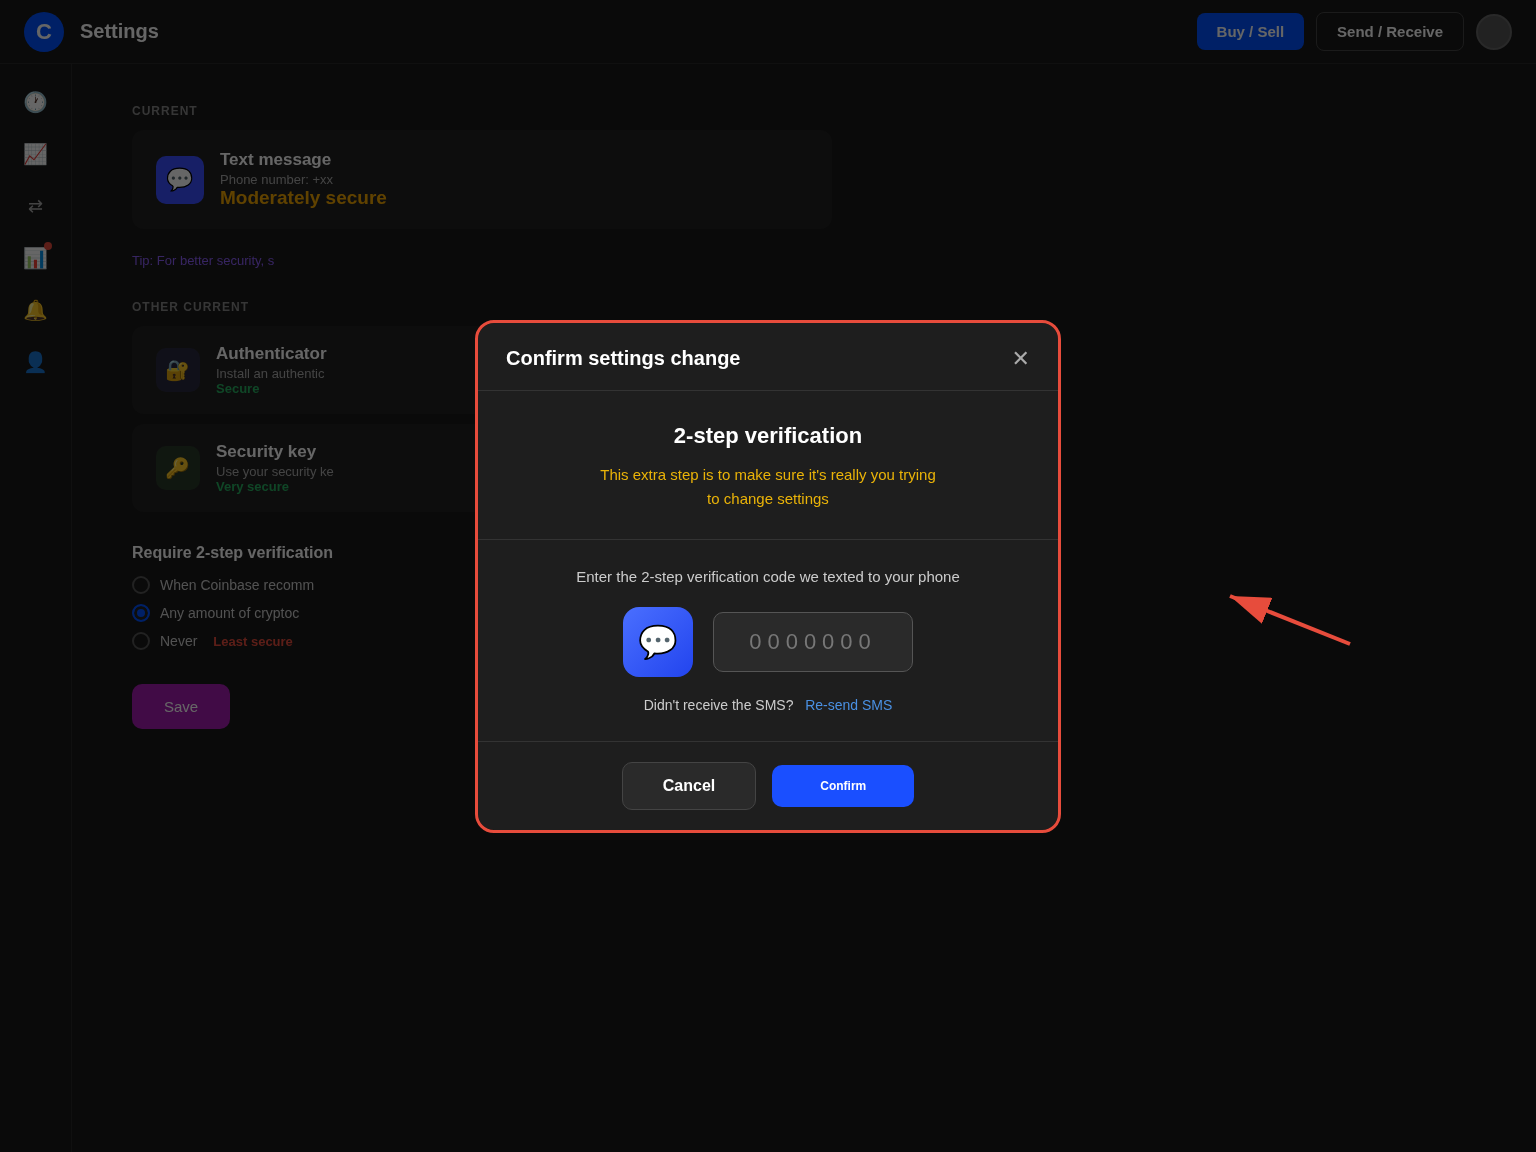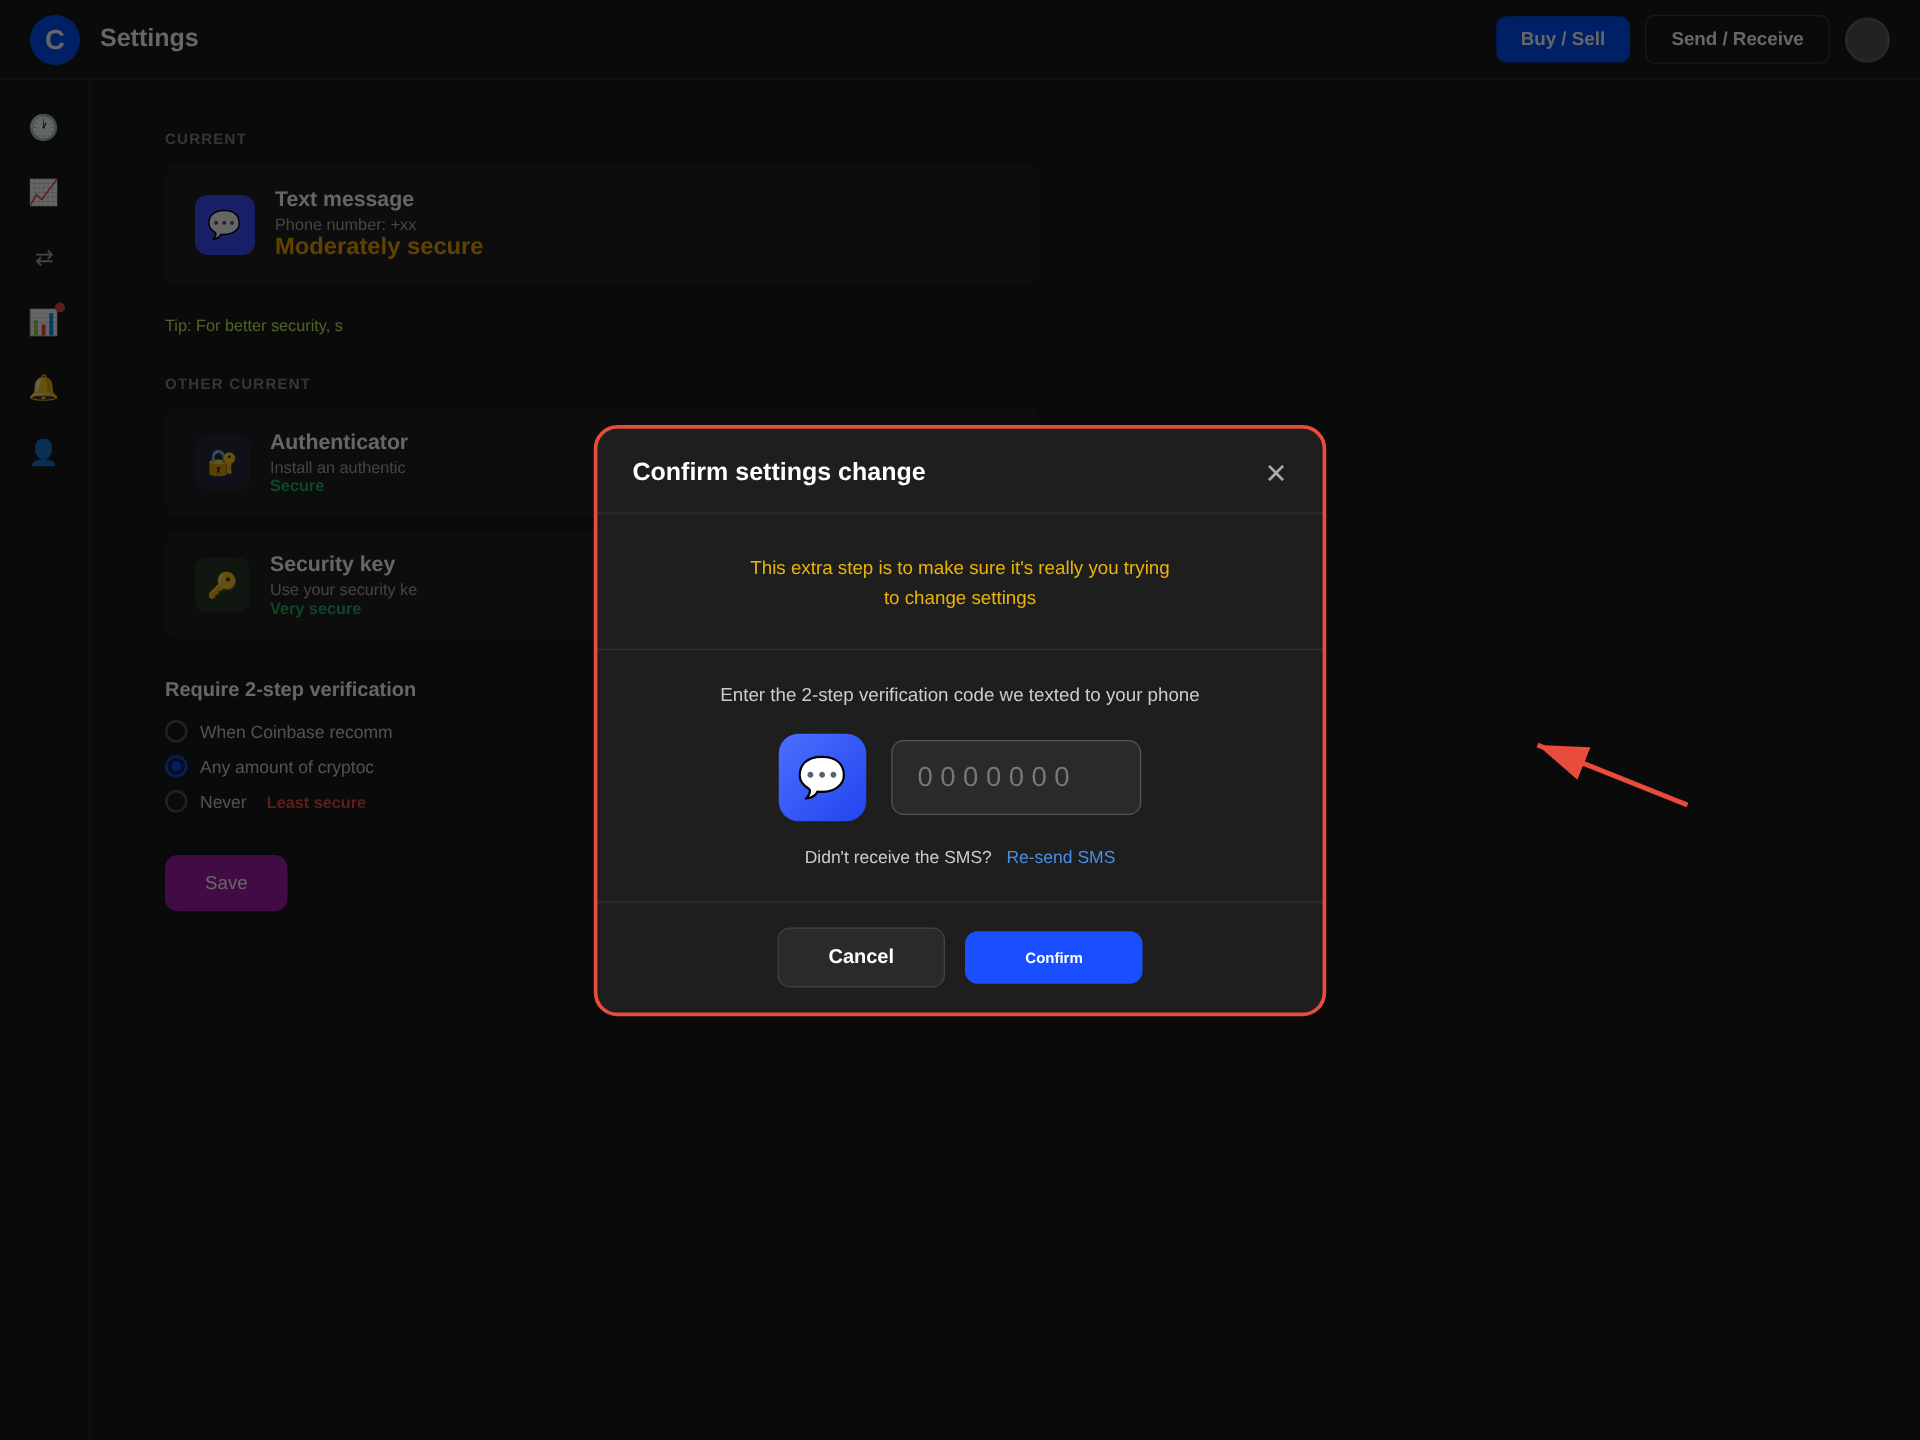--- a/index.html
+++ b/index.html
@@ -142,21 +142,21 @@
       display: flex; align-items: center; justify-content: center;
       font-size: 22px;
     }
     .method-name { font-size: 17px; font-weight: 600; }
     .method-detail { font-size: 13px; color: #aaa; margin-top: 2px; }
     .method-security-orange { color: #f0a500; font-size: 19px; font-weight: 600; }
     .method-security-green { color: #27ae60; font-size: 13px; font-weight: 600; }
 
     .tip-text {
       font-size: 13px;
-      color: #bef264;
+      color: #8b5cf6;
       margin-bottom: 32px;
     }
 
     .other-options-section { max-width: 700px; margin-bottom: 32px; }
     .option-card {
       background: #222;
       border-radius: 12px;
       padding: 18px 24px;
       display: flex;
       align-items: center;
@@ -441,28 +441,29 @@
 
 <div class="modal-overlay">
   <div class="modal">
 
     <div class="modal-header">
       <div class="modal-title">Confirm settings change</div>
       <button class="modal-close">✕</button>
     </div>
 
     <div class="modal-body-top">
+      <div class="modal-verification-title">2-step verification</div>
       <div class="modal-verification-desc">This extra step is to make sure it's really you trying<br>to change settings</div>
     </div>
 
     <div class="modal-body-mid">
       <div class="modal-instruction">Enter the 2-step verification code we texted to your phone</div>
       <div class="modal-input-row">
         <div class="sms-icon-box">💬</div>
-        <input class="code-input" type="text" value="0000000" style="background: rgb(42, 42, 42); border: 1px solid rgb(85, 85, 85); color: rgb(119, 119, 119); border-radius: 10px; font-size: 22px; letter-spacing: 6px; width: 200px; text-align: left; padding: 16px 20px;">
+        <input class="code-input" type="text" value="0000000" style="background: rgb(42, 42, 42); border: 1px solid rgb(85, 85, 85); color: rgb(119, 119, 119); border-radius: 10px; font-size: 22px; letter-spacing: 6px; width: 200px; text-align: center; padding: 16px 20px;">
       </div>
       <div class="resend-row">
         <span>Didn't receive the SMS?</span>
         <span>&nbsp;</span>
         <a class="resend-link">Re-send SMS</a>
       </div>
     </div>
 
     <div class="modal-footer">
       <button class="btn-cancel">Cancel</button>

